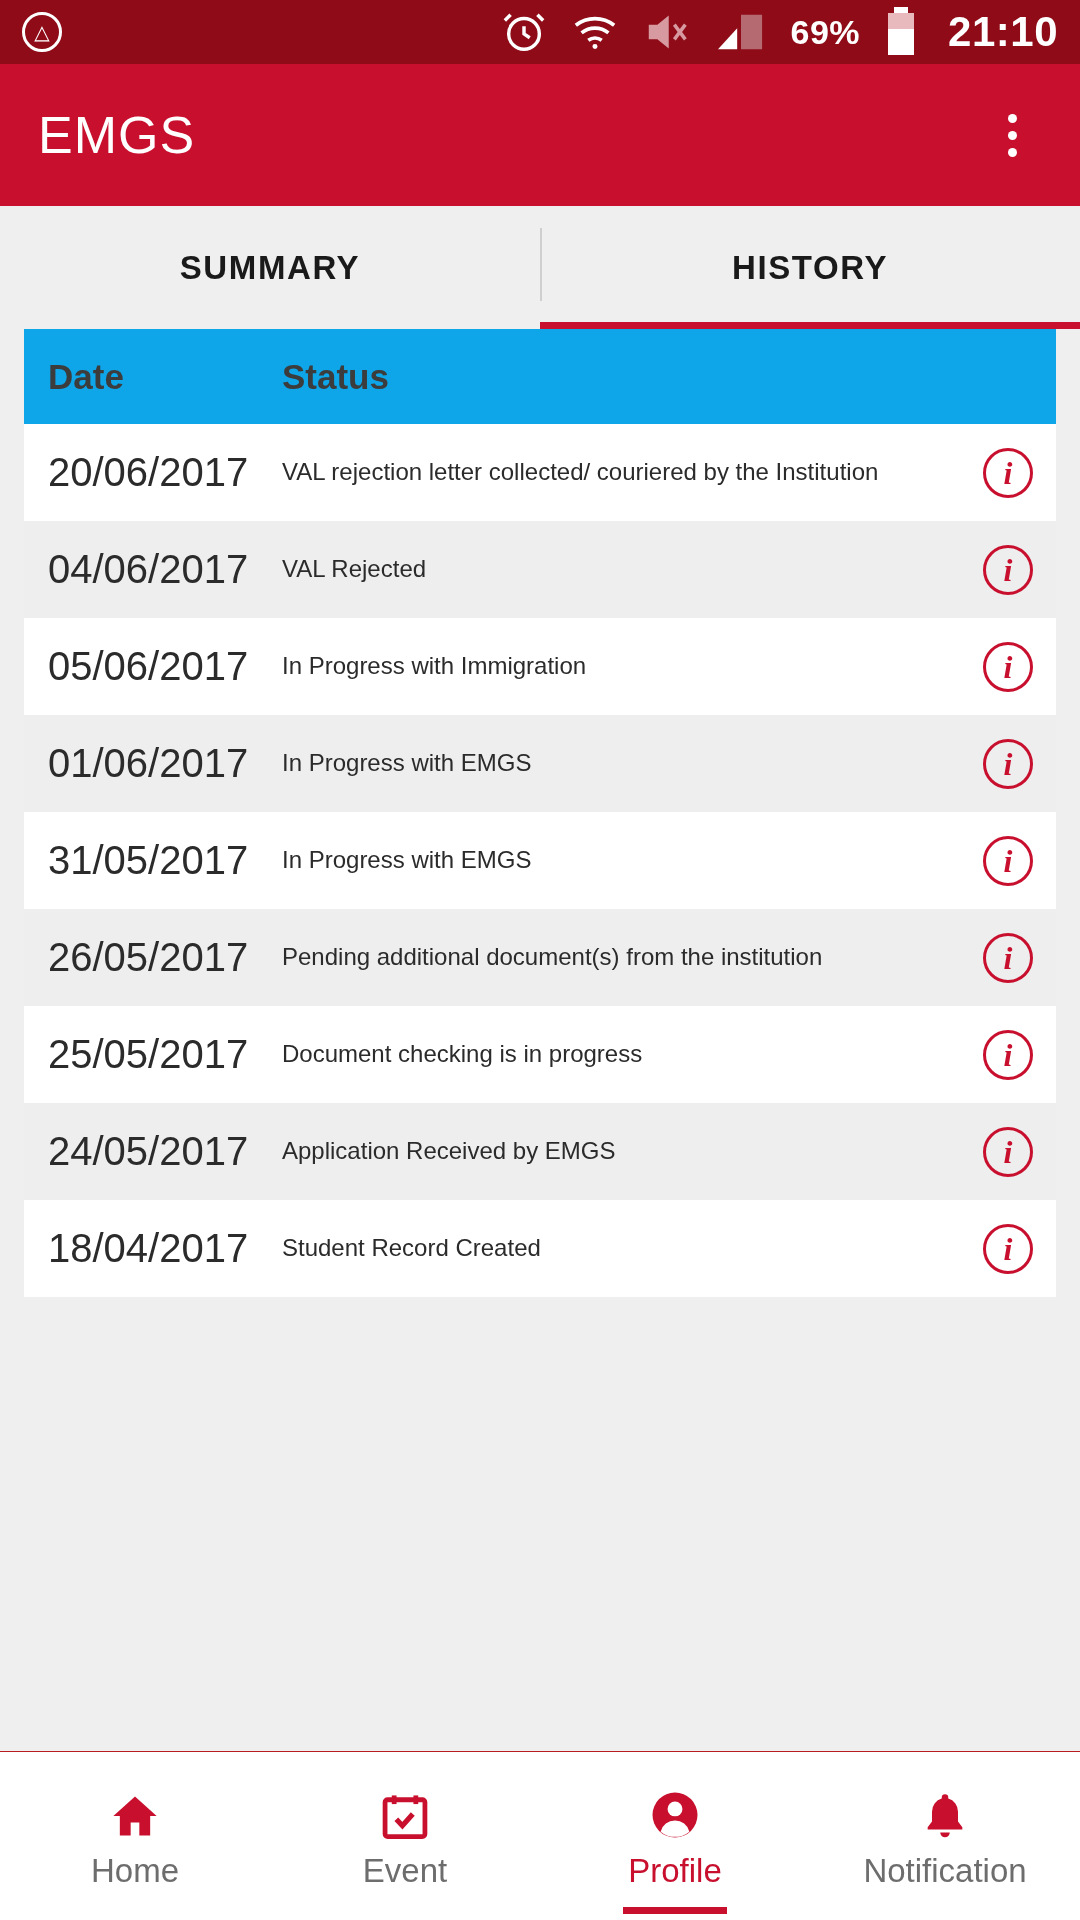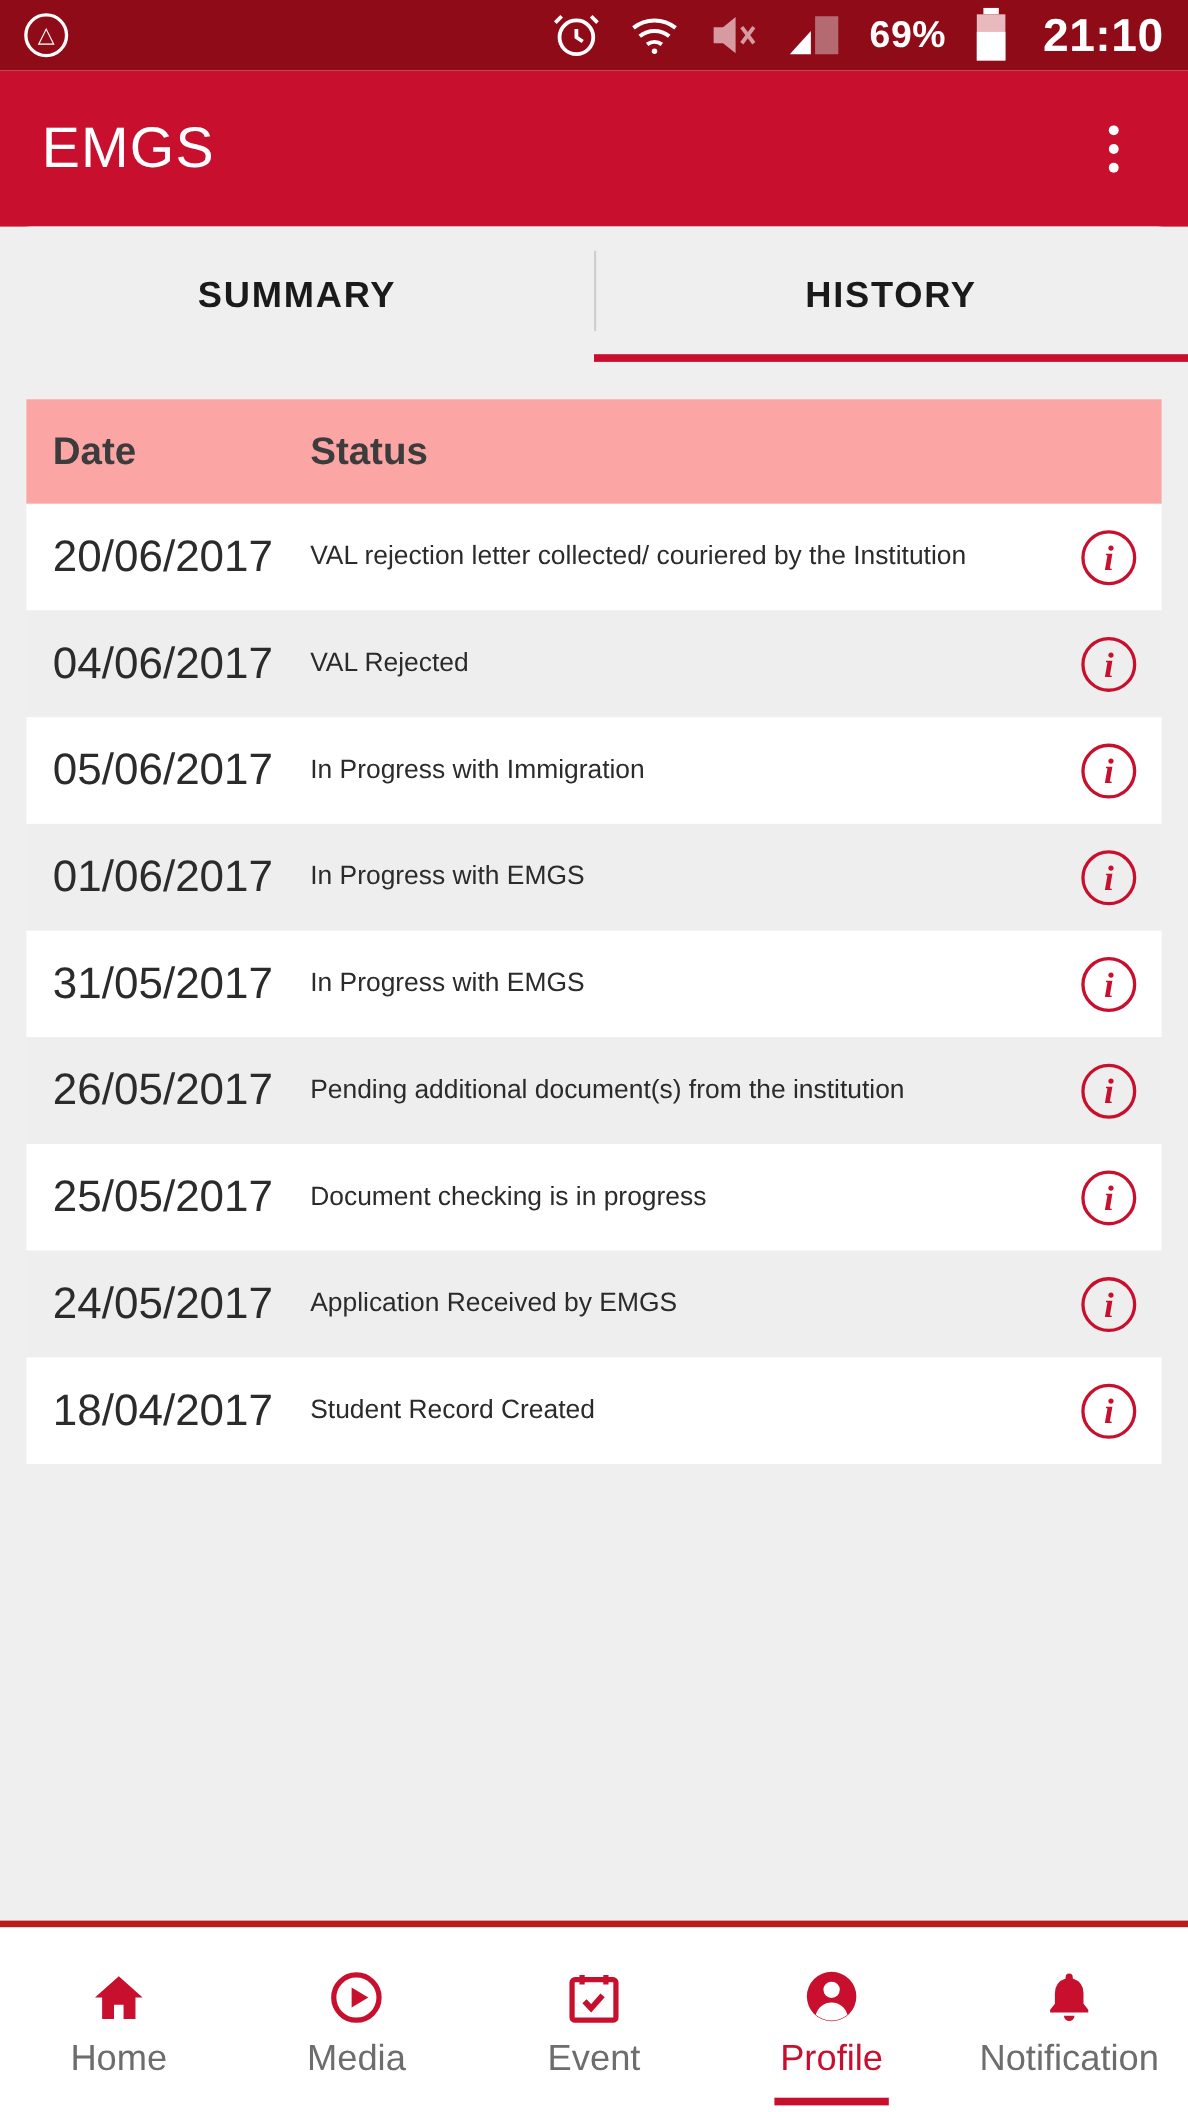--- a/index.html
+++ b/index.html
@@ -148,25 +148,24 @@
   .table-wrap {
     flex: 1;
     padding: 0 24px;
     box-sizing: border-box;
     overflow: hidden;
   }
   .table {
     width: 100%;
   }
   .thead {
-    background: #fca5a5;
+    background: #0ea5e9;
     height: 95px;
     display: flex;
     align-items: center;
-    margin-top: 34px;
   }
   .th-date {
     width: 258px;
     padding-left: 24px;
     box-sizing: border-box;
     font-size: 35px;
     font-weight: bold;
     color: #3c3c3c;
   }
   .th-status {
@@ -222,21 +221,21 @@
     font-weight: bold;
     line-height: 1;
   }
 
   
   .bottom-nav {
     height: 168px;
     background: #ffffff;
     display: flex;
     align-items: stretch;
-    border-top: 6px solid #b91c1c;
+    border-top: 1px solid #b91c1c;
   }
   .nav-item {
     flex: 1;
     display: flex;
     flex-direction: column;
     align-items: center;
     justify-content: center;
     gap: 10px;
     position: relative;
   }
@@ -423,29 +422,20 @@
 
     <div class="nav-item">
       <span class="nav-icon">
         <svg width="56" height="52" viewBox="0 0 24 24" fill="#c8102e">
           <path d="M12 3 L22 12 H19 V21 H14 V15 H10 V21 H5 V12 H2 Z"></path>
         </svg>
       </span>
       <span class="nav-label">Home</span>
     </div>
 
-    <div class="nav-item">
-      <span class="nav-icon">
-        <svg width="54" height="52" viewBox="0 0 24 24" fill="none" stroke="#c8102e" stroke-width="2.2">
-          <circle cx="12" cy="12" r="9.5"></circle>
-          <path d="M10 7.8 L17 12 L10 16.2 Z" fill="#c8102e" stroke="none"></path>
-        </svg>
-      </span>
-      <span class="nav-label">Media</span>
-    </div>
 
     <div class="nav-item">
       <span class="nav-icon">
         <svg width="52" height="52" viewBox="0 0 24 24" fill="none" stroke="#c8102e" stroke-width="2.2">
           <rect x="2.8" y="4.5" width="18.4" height="17" rx="1.2"></rect>
           <path d="M7 2.5v4"></path>
           <path d="M17 2.5v4"></path>
           <path d="M8 13.5l2.8 3 4.8-5.4" stroke-width="2.4"></path>
         </svg>
       </span>

